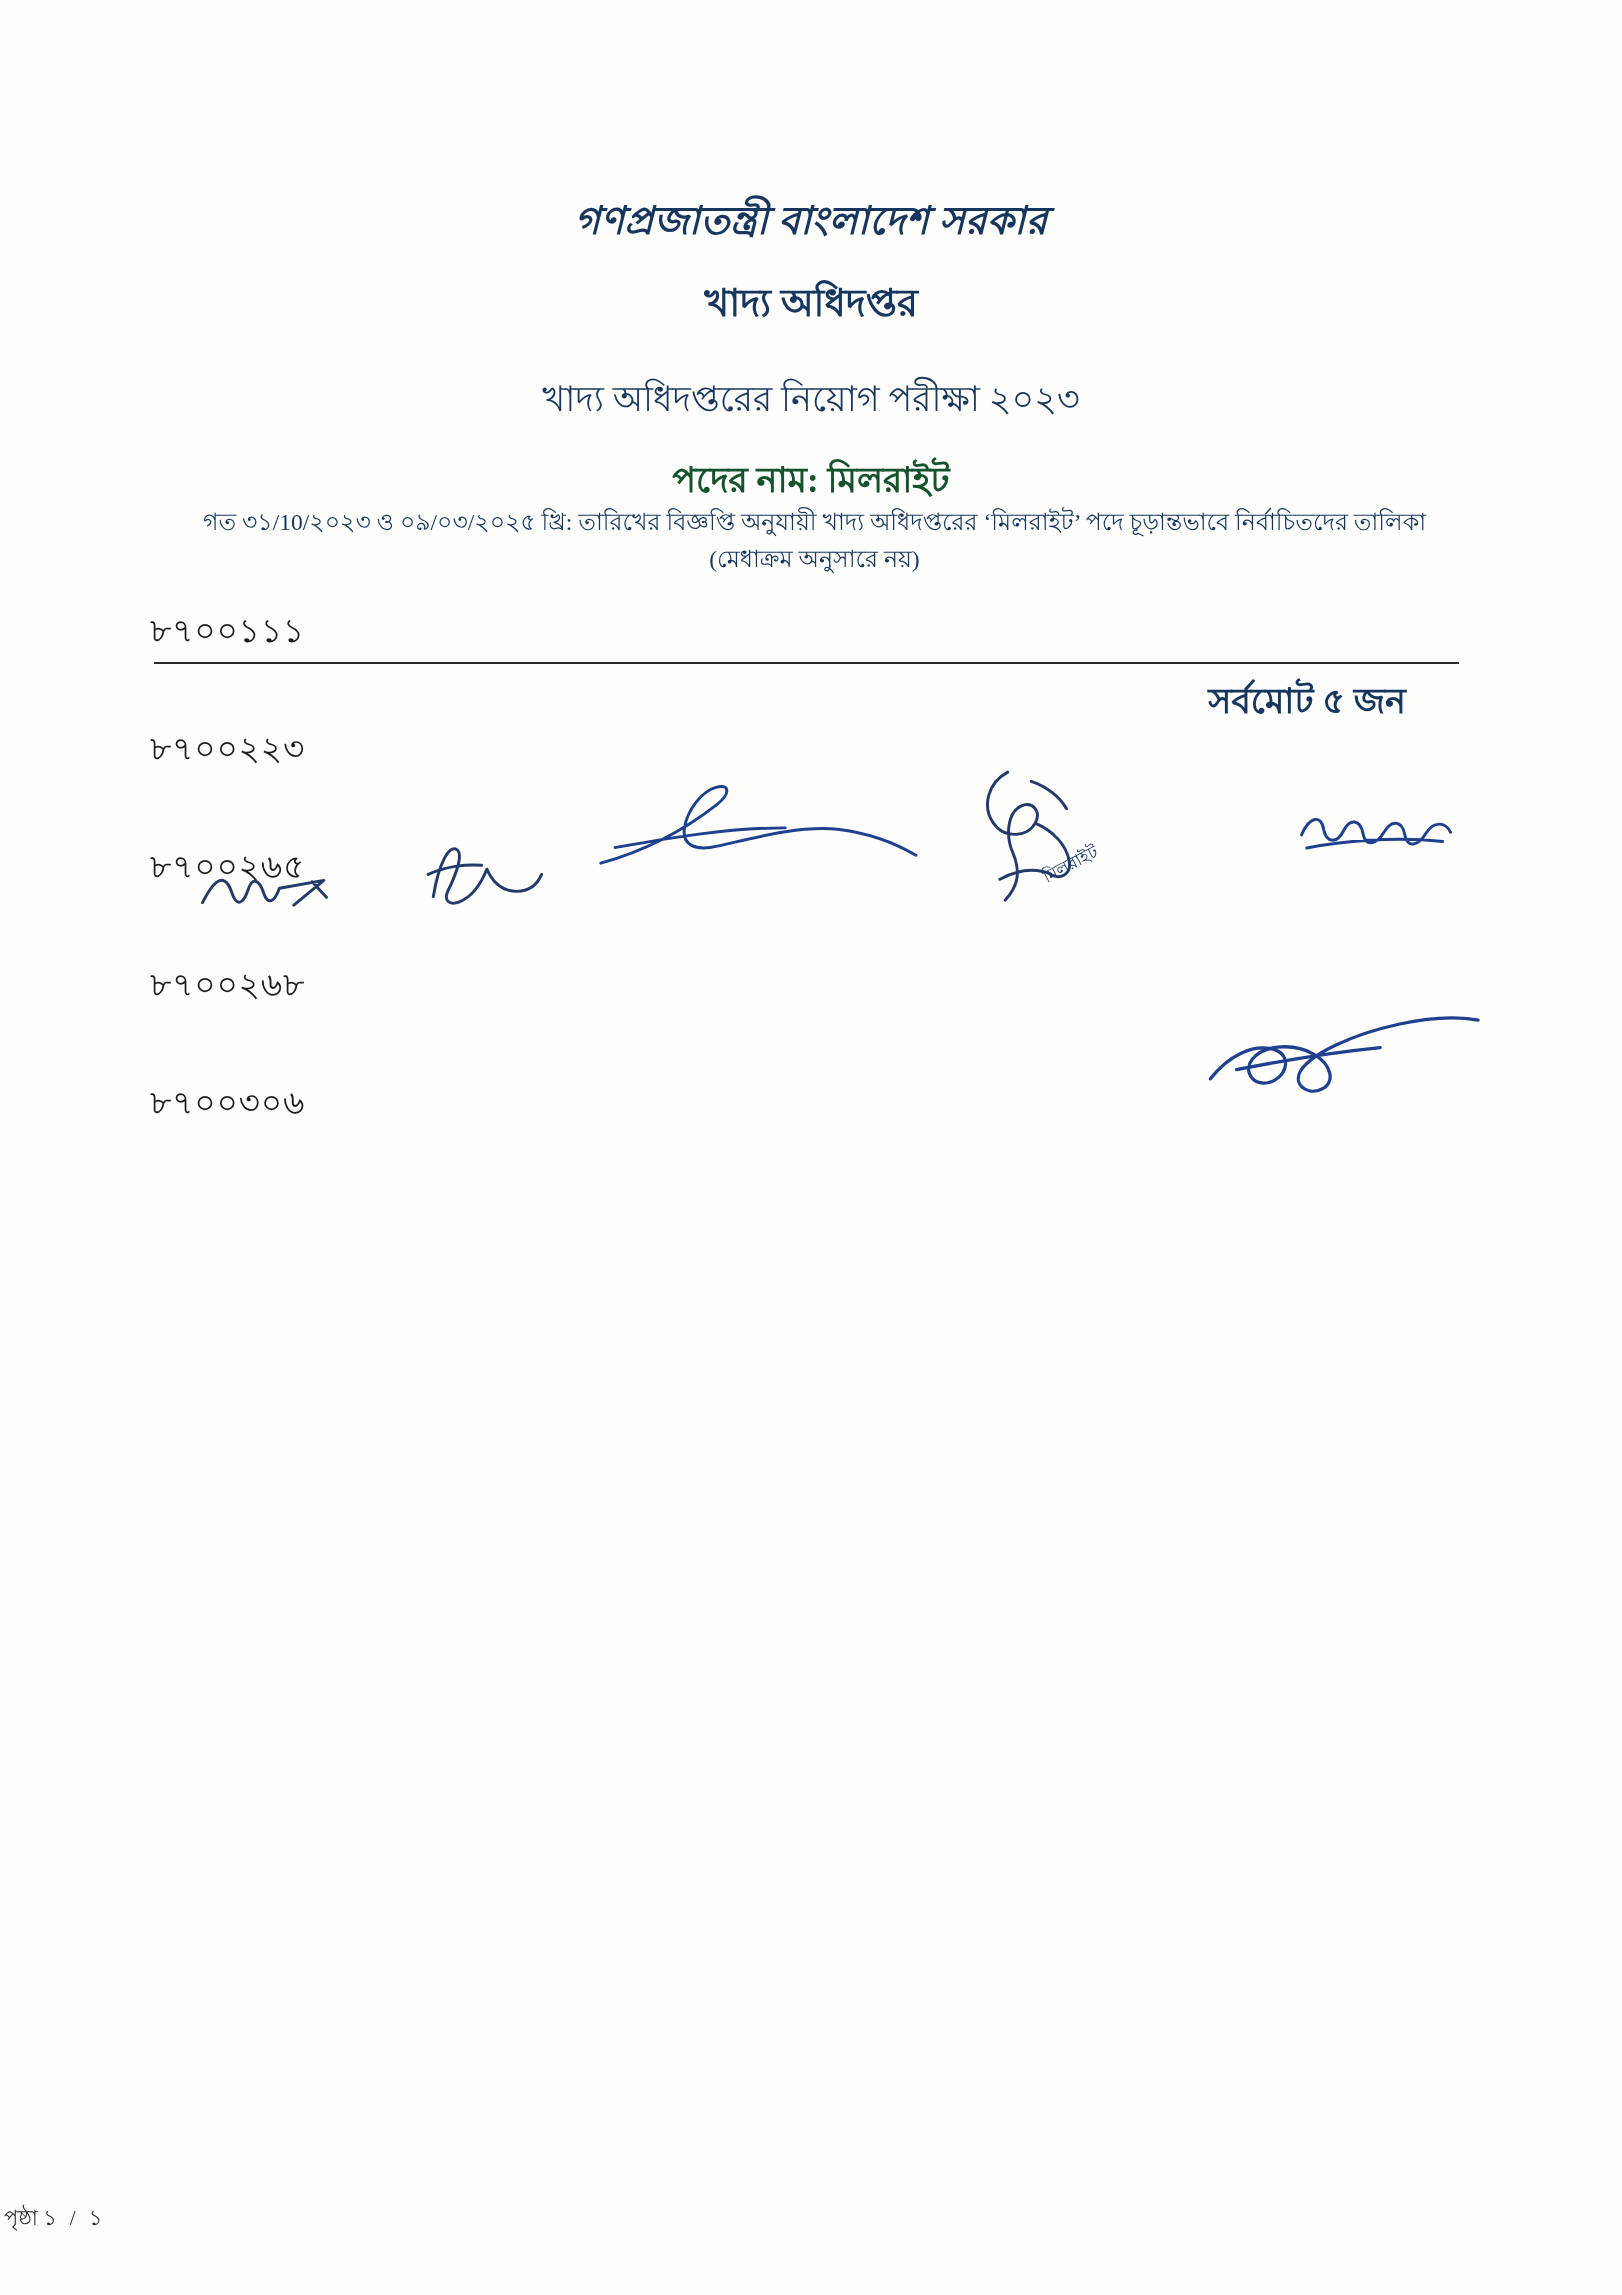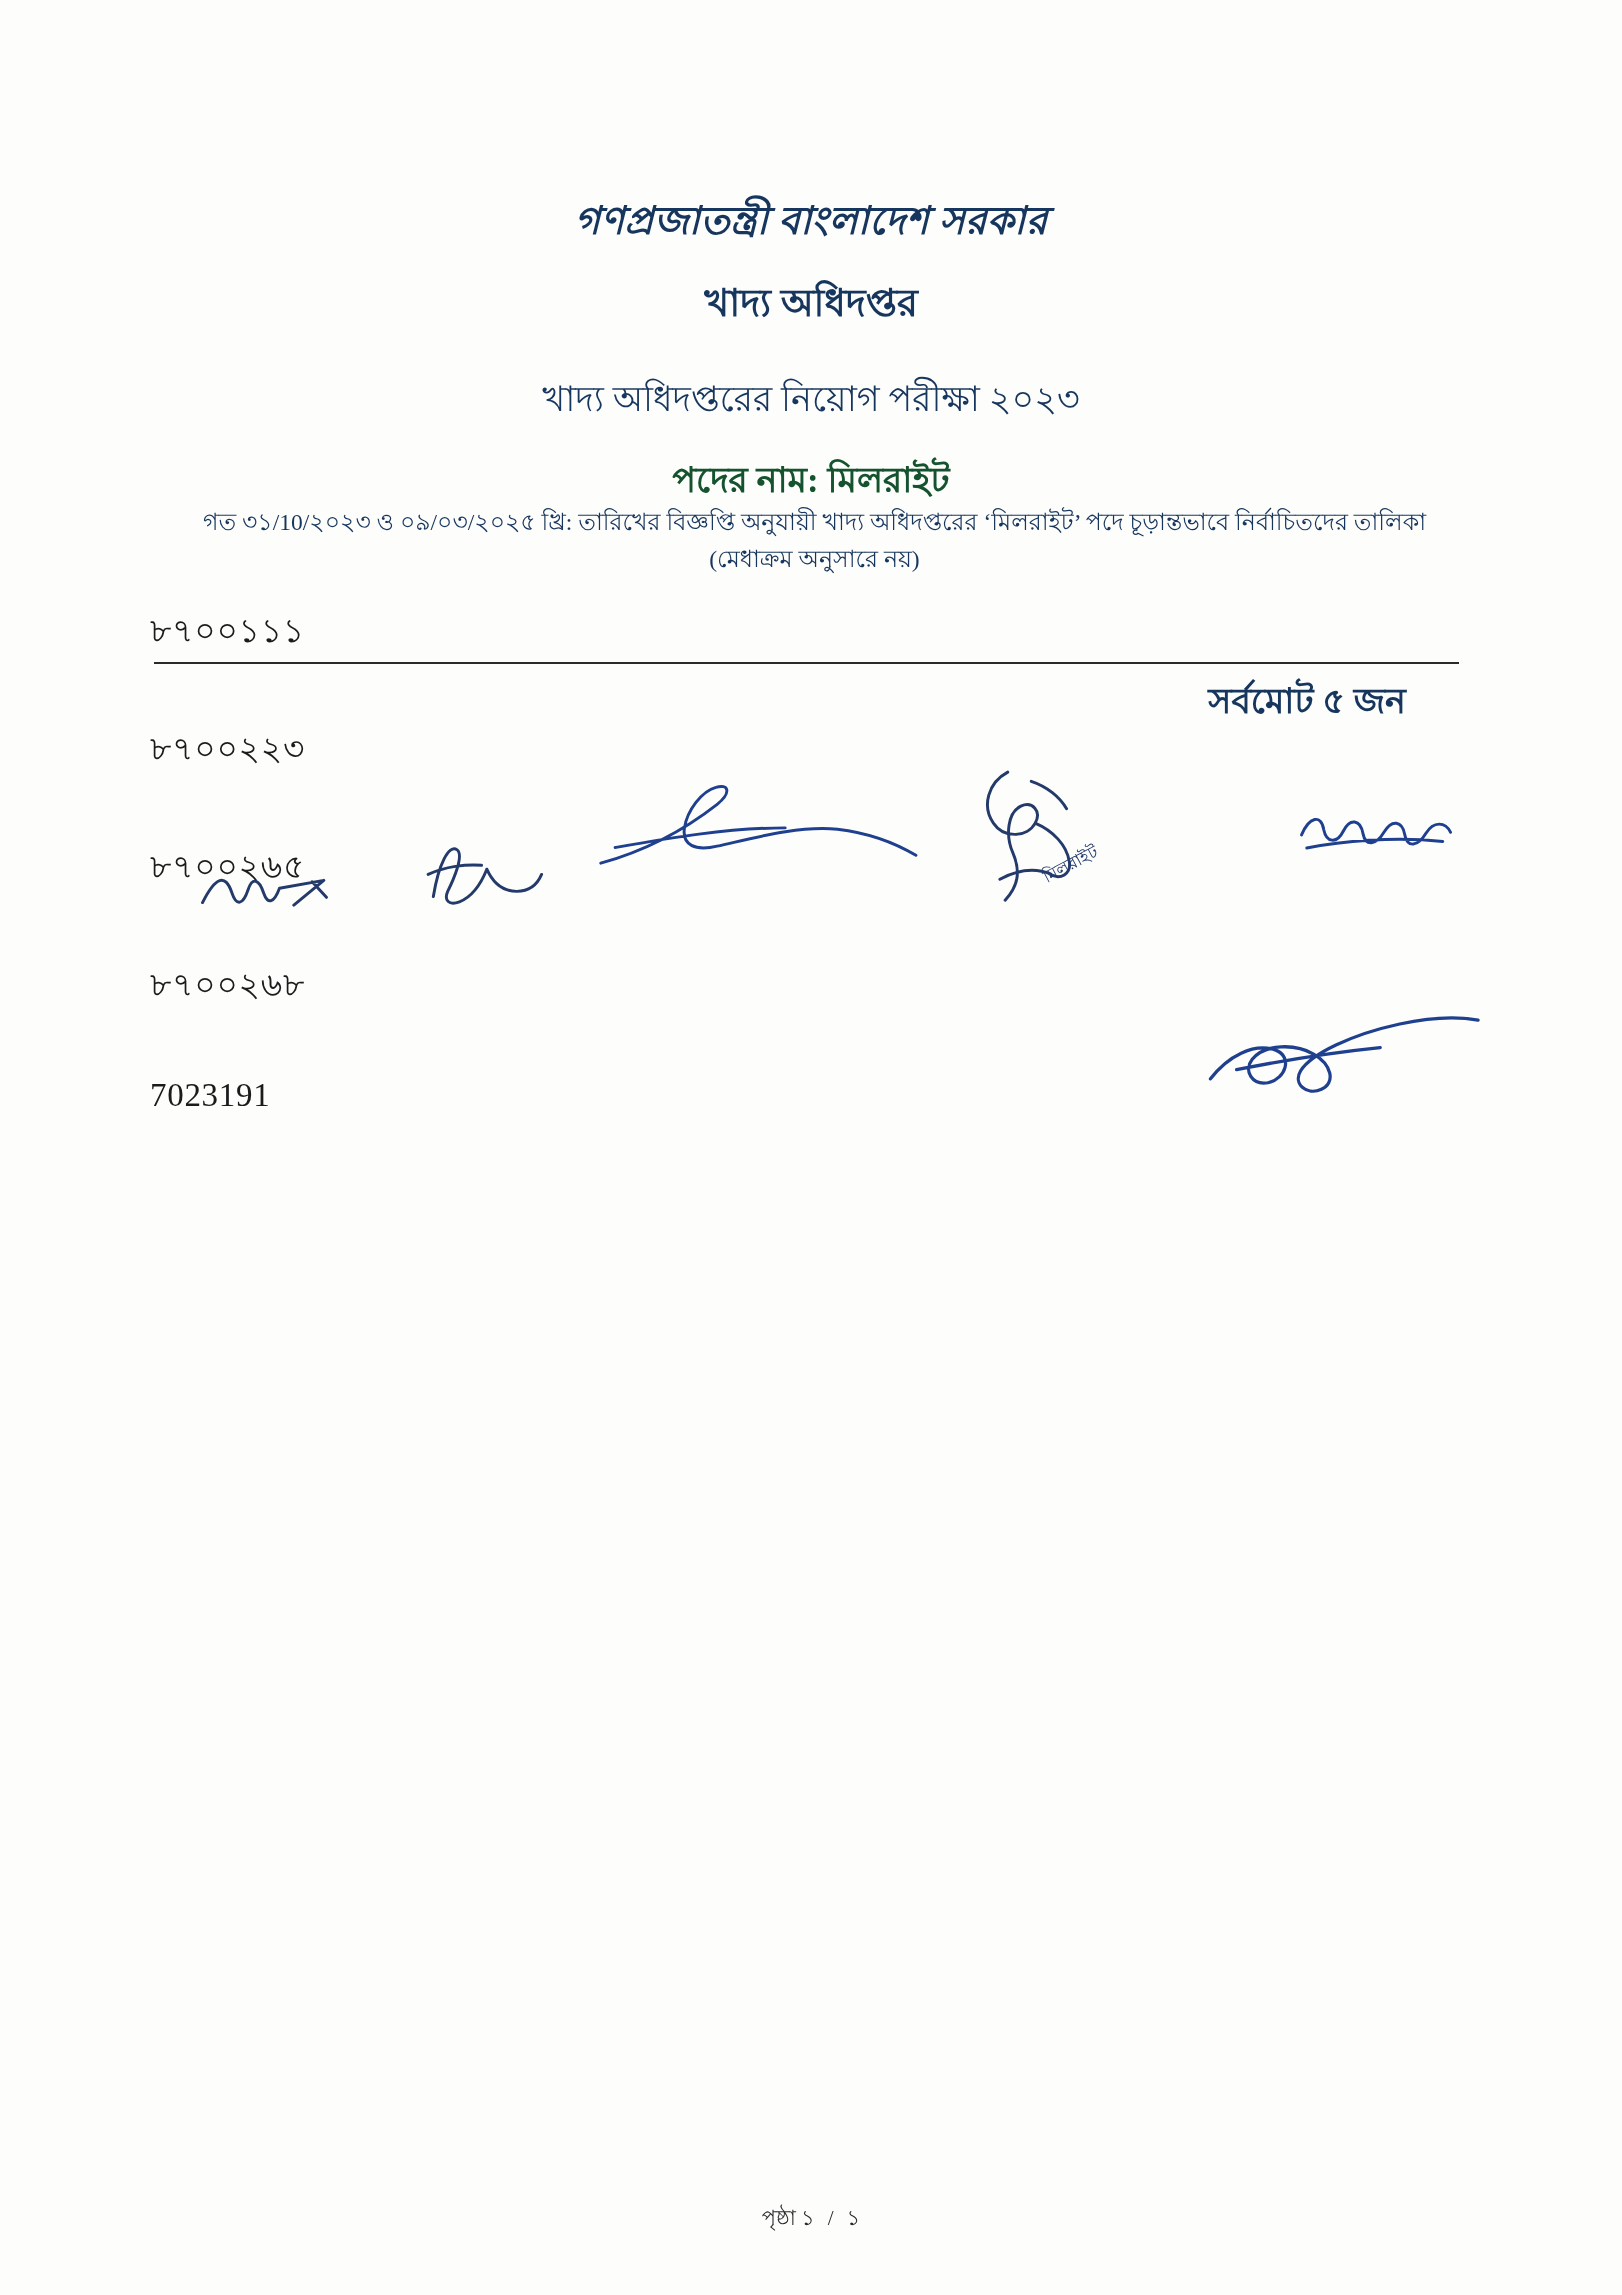--- a/index.html
+++ b/index.html
@@ -111,21 +111,21 @@
     display: block;
     overflow: visible;
   }
 
   
   .footer {
     position: absolute;
     left: 0;
     bottom: 58px;
     width: 100%;
-    text-align: center;
+    text-align: left;
     font-size: 21px;
     color: #2b2b2b;
   }
   .footer span { margin: 0 3.9px; }
 </style>
 </head>
 <body>
 
 <div class="page">
 
@@ -136,21 +136,21 @@
     <div class="line-post">পদের নাম: মিলরাইট</div>
   </div>
 
   <div class="notice">গত ৩১/10/২০২৩ ও ০৯/০৩/২০২৫ খ্রি: তারিখের বিজ্ঞপ্তি অনুযায়ী খাদ্য অধিদপ্তরের ‘মিলরাইট’ পদে চূড়ান্তভাবে নির্বাচিতদের তালিকা (মেধাক্রম অনুসারে নয়)</div>
 
   <div class="roll-row">
     <div class="roll-cell">৮৭০০১১১</div>
     <div class="roll-cell">৮৭০০২২৩</div>
     <div class="roll-cell">৮৭০০২৬৫</div>
     <div class="roll-cell">৮৭০০২৬৮</div>
-    <div class="roll-cell">7023191</div>
+    <div class="roll-cell">৮৭০০৩০৬</div>
   </div>
 
   <div class="rule"></div>
 
   <div class="total">সর্বমোট ৫ জন</div>
 
   <div class="sig" style="left:196px; top:837px;">
     <svg width="150" height="92" viewBox="0 0 230 140" fill="none">
       <path d="M10 100 C30 60, 45 55, 55 85 C62 106, 72 104, 80 80 C86 62, 96 62, 104 86 C110 104, 120 100, 128 78
                M128 78 L196 66 M196 66 L150 104 M178 68 L200 92" stroke="#233a6b" stroke-width="4.5" stroke-linecap="round" stroke-linejoin="round"></path>

